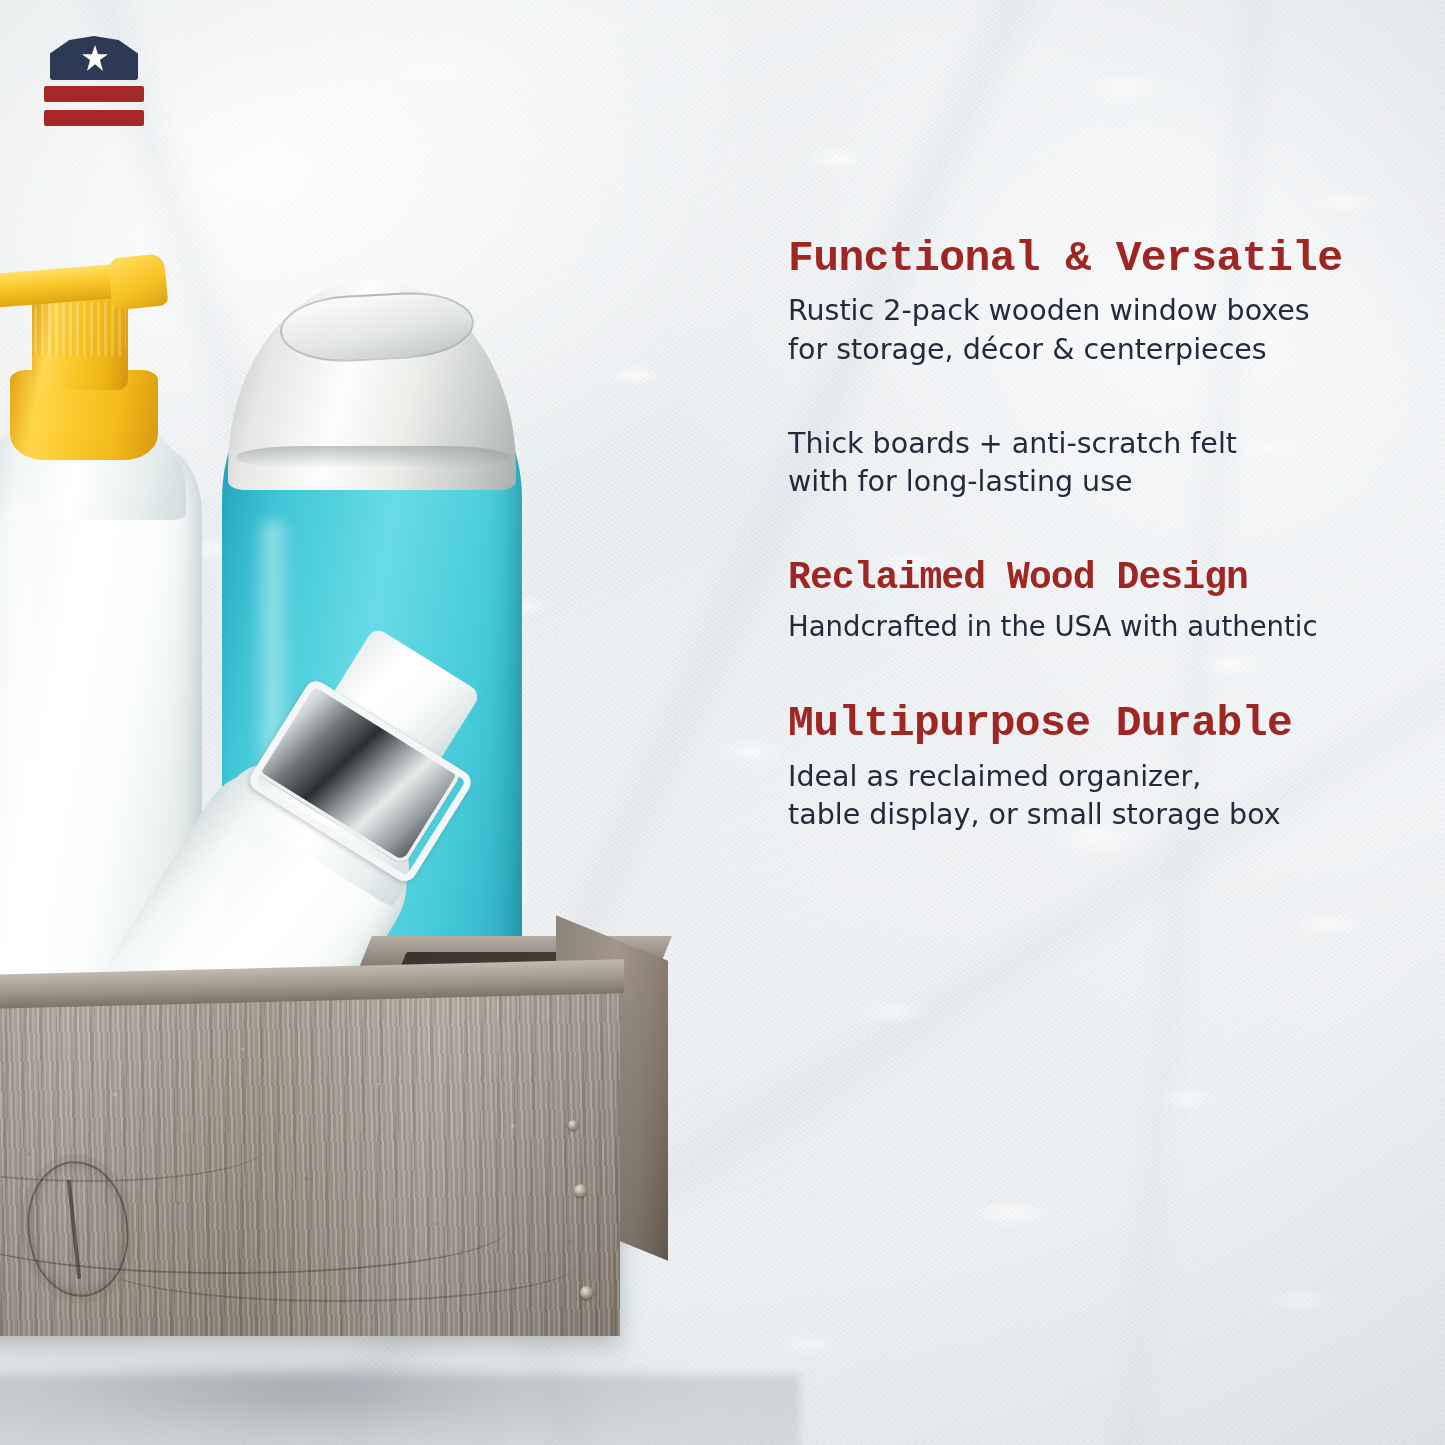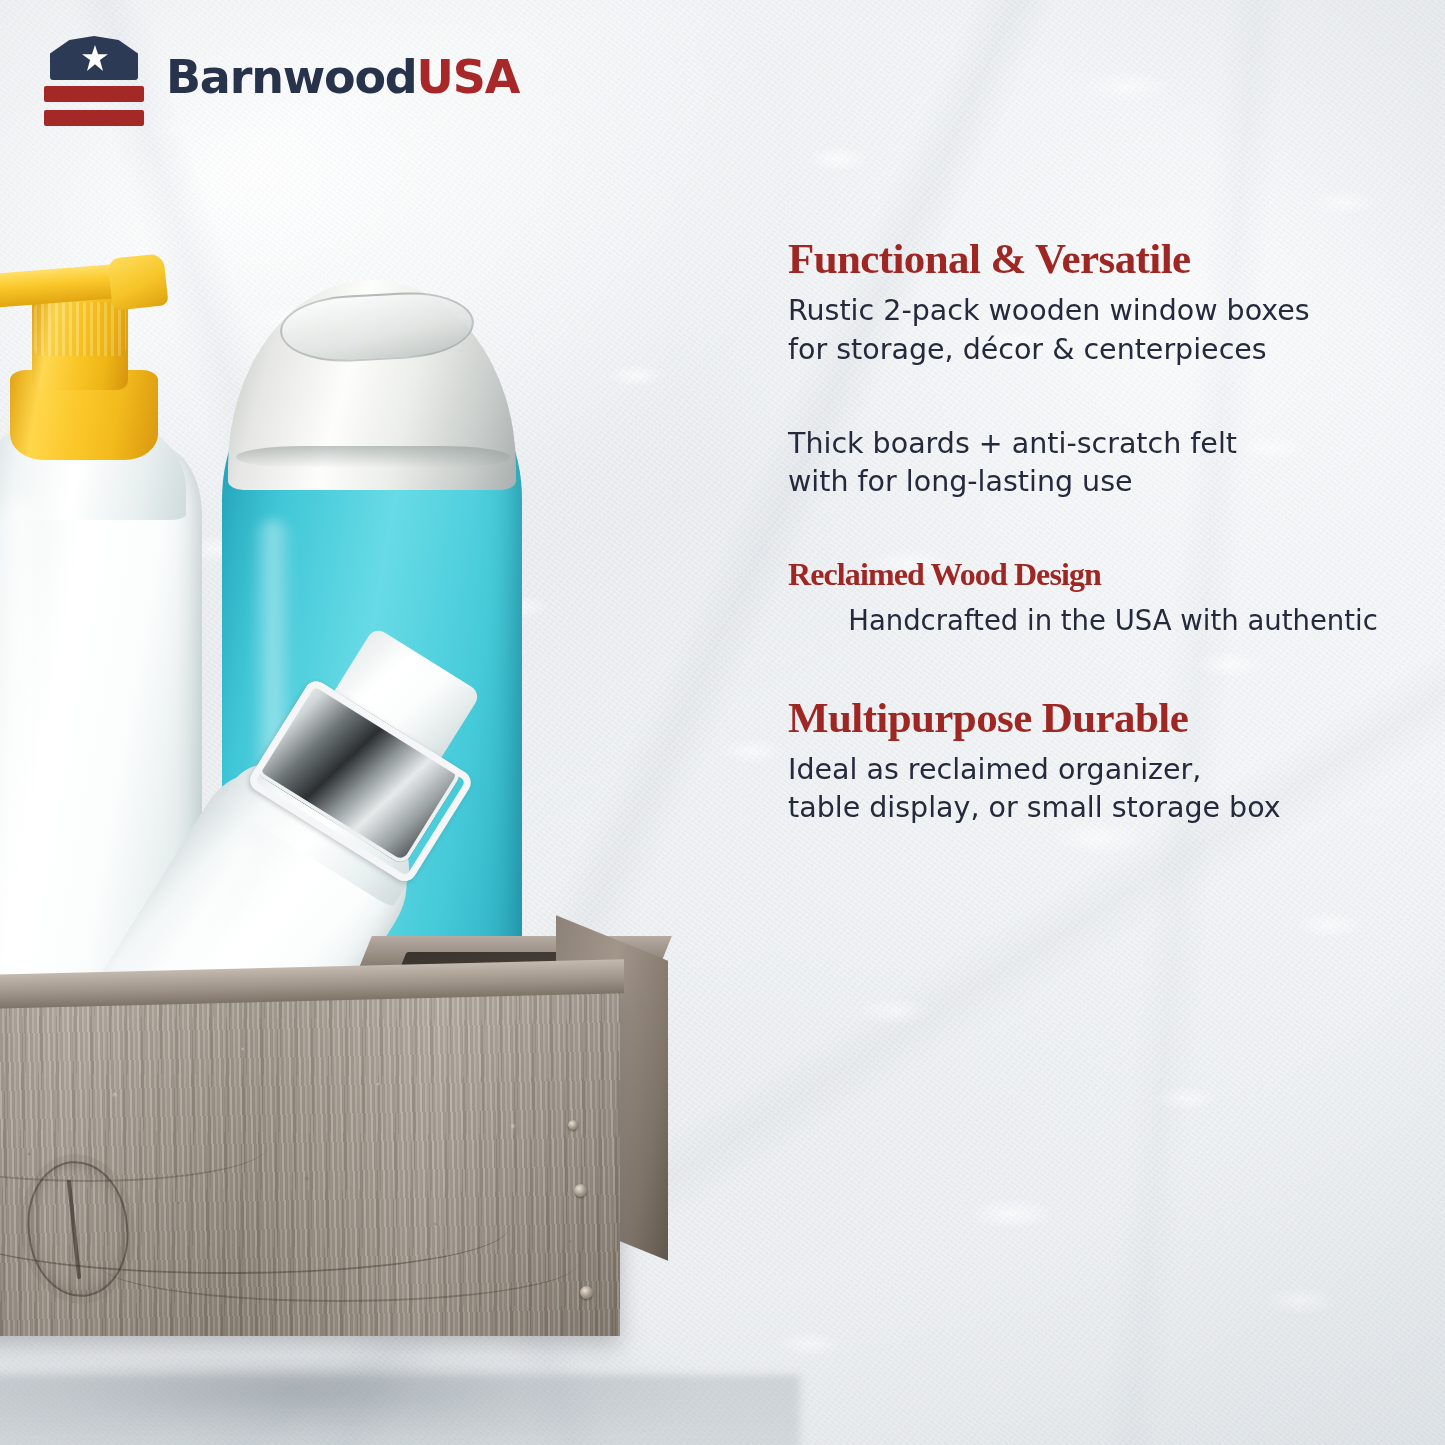--- a/index.html
+++ b/index.html
@@ -284,50 +284,47 @@
     background:linear-gradient(180deg, rgba(168,176,182,.42) 0%, rgba(186,194,200,.30) 42%, rgba(210,217,222,.12) 100%);
     filter:blur(4px);
   }
 
   
   .features{position:absolute;left:788px;top:236px;width:650px;}
   .feature{margin-bottom:56px;}
   .feature:last-child{margin-bottom:0;}
   .f-title{
     color:#9e2623;font-size:43px;font-weight:700;letter-spacing:-.6px;line-height:1.08;
-    margin:0 0 10px 0;white-space:nowrap;font-family:Liberation Serif, serif;
+    margin:0 0 10px 0;white-space:nowrap;font-family:Liberation Mono, monospace;
   }
   .f-desc{
     color:#242a3c;font-size:28.5px;font-weight:400;line-height:1.34;margin:0;
     font-family:"DejaVu Sans",sans-serif;
   }
   .f-desc .l2{display:block;}
-  .f3 .f-title{font-size:32px;letter-spacing:-.9px;}
-  .f3 .f-desc{font-size:27.5px;text-align:center;}
+  .f3 .f-title{font-size:38px;letter-spacing:-.9px;}
+  .f3 .f-desc{font-size:27.5px;}
 </style>
 </head>
 <body>
 
 <div id="canvas">
 
   <div class="bg bg-base"></div>
   <div class="bg bg-mottle"></div>
   <div class="bg bg-veins"></div>
   <div class="bg bg-grain"></div>
   <div class="bg bg-vig"></div>
 
   <div class="logo">
     <div class="logo-badge">
       <div class="badge-roof"></div>
       <div class="badge-star"></div>
       <div class="badge-stripe s1"></div>
       <div class="badge-stripe s2"></div>
-    </div>
-    <div class="logo-word">
-      <span class="w-navy">Barnwood</span><span class="w-red">USA</span>
     </div>
   </div>
 
   <div class="photo">
 
     <div class="bottle pb-body"></div>
     <div class="bottle pb-shoulder"></div>
     <div class="bottle pb-hl"></div>
     <div class="bottle pb-collar"></div>
     <div class="bottle pb-neck"></div>

